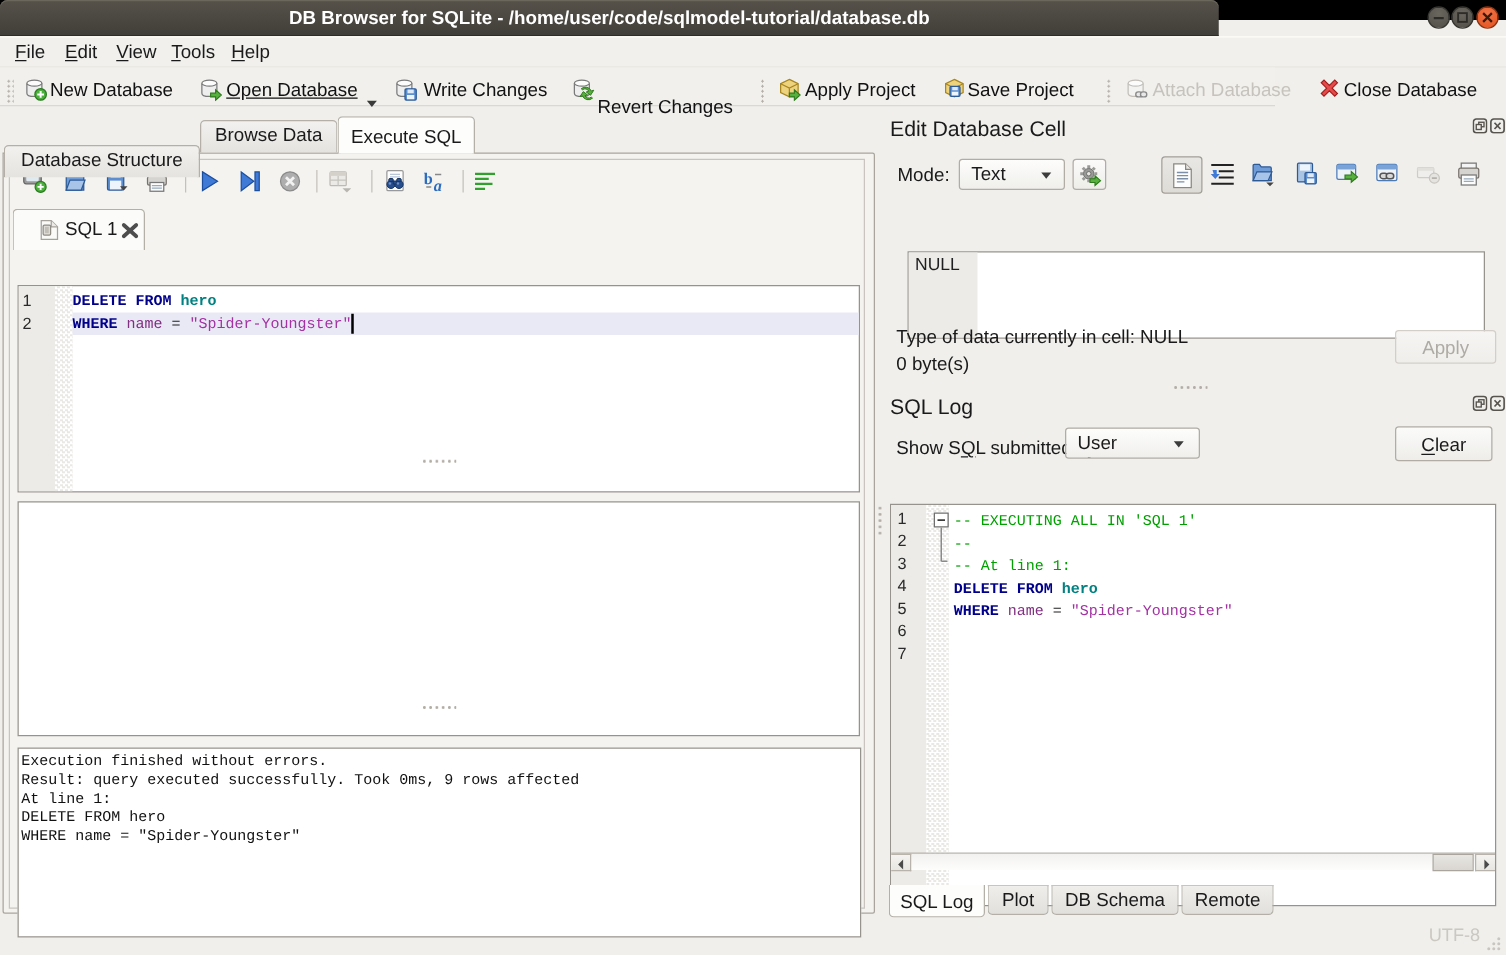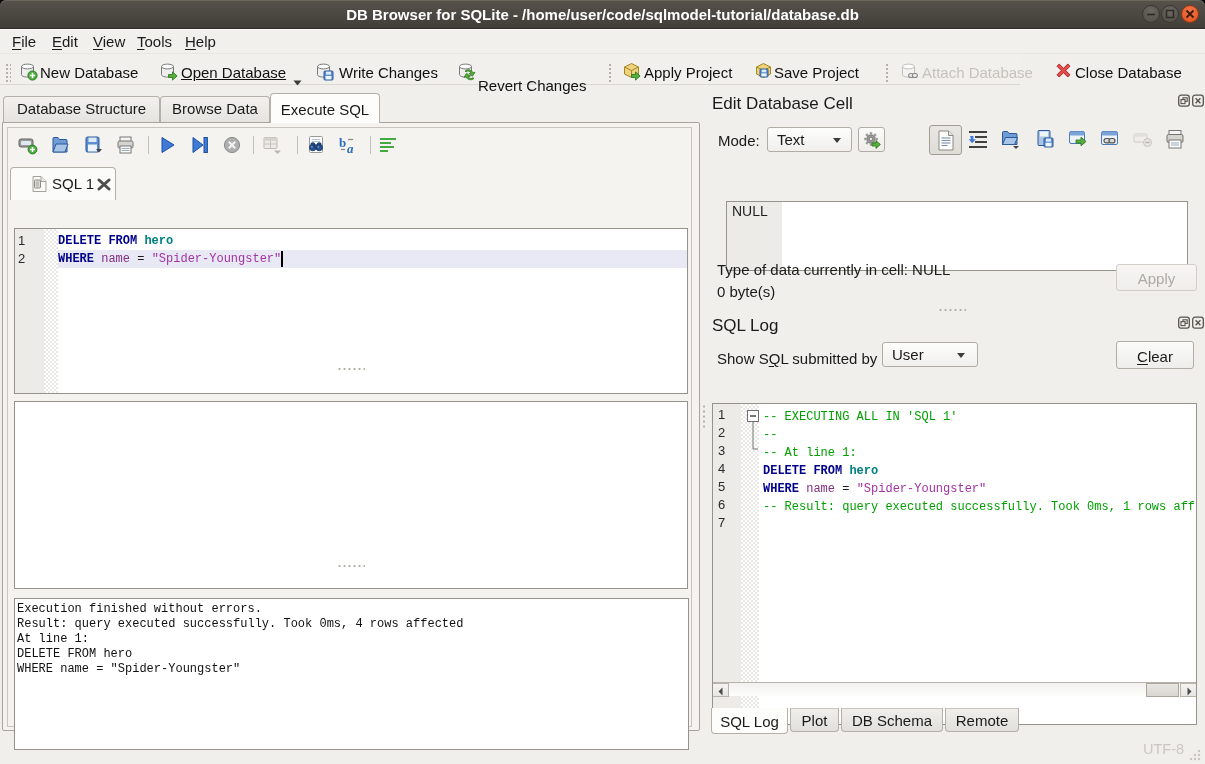--- a/index.html
+++ b/index.html
@@ -2,21 +2,21 @@
 <html><head>
 <meta charset="utf-8">
 <style>
 * { margin:0; padding:0; box-sizing:border-box; }
 html,body { width:1205px; height:764px; overflow:hidden; }
 body { font-family:"Liberation Sans",sans-serif; background:#f0efec; position:relative; font-size:15px; color:#1a1a1a; }
 .abs { position:absolute; }
 svg { display:block; }
 
 #cornerbg { position:absolute; left:0; top:0; width:1205px; height:16px; background:#000; }
-#titlebar { position:absolute; left:0; top:0; width:1205px; height:29px;
+#titlebar { position:absolute; left:0; top:0; width:975px; height:29px;
   background:linear-gradient(#56524a,#46433d 75%,#403e38); border-radius:6px 6px 0 0;
   box-shadow:inset 0 1px 0 #6b675c, inset 0 -1px 0 #2f2d29;padding-left:28px; }
 #titlebar .title { position:absolute; left:0; right:0; top:6px; text-align:center;
   color:#ffffff; font-weight:bold; font-size:15px; }
 .winbtn { position:absolute; top:5px; width:18px; height:18px; border-radius:50%;
   background:radial-gradient(circle at 50% 30%, #6a675f, #514e48);
   border:1px solid #393732; }
 #btn-close { background:radial-gradient(circle at 50% 30%, #f0764a, #e5511d); border:1px solid #8e3514; }
 
 #menubar { position:absolute; left:0; top:29px; width:1205px; height:25px; background:#f1f0ed; border-bottom:1px solid #e8e6e1; box-shadow:inset 0 1px 0 #fffef8; }
@@ -193,21 +193,21 @@
     </div>
     <div class="tbt dis" style="left:922px;">Attach Database</div>
   <div class="tbi" style="left:1055px;" id="i-closedb">
       <svg width="17" height="17" viewBox="0 0 17 17">
         <path d="M2 4.2 L4.2 2 L8.5 6.3 L12.8 2 L15 4.2 L10.7 8.5 L15 12.8 L12.8 15 L8.5 10.7 L4.2 15 L2 12.8 L6.3 8.5 Z" fill="#e54b4b" stroke="#a21f1f" stroke-width="0.9"></path>
       </svg>
     </div>
     <div class="tbt" style="left:1075px;">Close Database</div>
 </div>
 
-<div class="ltab" style="left:3px; width:157px;">Database Structure</div>
+<div class="ltab" style="left:3px; width:157px;margin-top:20px;">Database Structure</div>
 <div class="ltab" style="left:160px; width:110px;">Browse Data</div>
 <div class="ltab active" style="left:270px; width:110px;">Execute SQL</div>
 
 <div id="lframe1"></div>
 <div id="lframe2"></div>
 
 <div id="sqlbar">
     <div class="abs" style="left:18px; top:135px;">
       <svg width="20" height="20" viewBox="0 0 20 20">
         <rect x="1" y="4" width="14" height="8" rx="2" fill="#9b9b9b" stroke="#666"></rect>
@@ -330,21 +330,21 @@
   <div class="codeline mono" style="left:43px; top:3px;"><span class="kw">DELETE FROM</span> <span class="tbl">hero</span></div>
   <div class="codeline mono" style="left:43px; top:21px;"><span class="kw">WHERE</span> <span class="idf">name</span> = <span class="str">"Spider-Youngster"</span></div>
   <div class="abs" style="left:266px; top:22px; width:2px; height:16px; background:#000;"></div>
 </div>
 <div class="hsplit" style="left:337px; top:367px;"></div>
 
 <div class="whitebox" id="results"></div>
 <div class="hsplit" style="left:337px; top:564px;"></div>
 
 <div class="whitebox mono" id="messages" style="line-height:15px;">Execution finished without errors.
-Result: query executed successfully. Took 0ms, 4 rows affected
+Result: query executed successfully. Took 0ms, 9 rows affected
 At line 1:
 DELETE FROM hero
 WHERE name = "Spider-Youngster"</div>
 
 <div class="docktitle" style="left:712px; top:94px;">Edit Database Cell</div>
 <div class="dockbtn" id="db1" style="left:1178px; top:94px;">
     <svg width="12" height="13" viewBox="0 0 12 13">
       <rect x="0.7" y="1.2" width="10.6" height="11" rx="2.4" fill="none" stroke="#57544e" stroke-width="1.3"></rect>
       <rect x="5" y="3.8" width="4.2" height="3.6" fill="none" stroke="#57544e" stroke-width="1.1"></rect>
       <rect x="3" y="5.6" width="4" height="4" fill="#f1f0ed" stroke="#57544e" stroke-width="1.1"></rect>
@@ -475,21 +475,21 @@
       <rect x="3" y="5.6" width="4" height="4" fill="#f1f0ed" stroke="#57544e" stroke-width="1.1"></rect>
     </svg>
   </div>
 <div class="dockbtn" id="db4" style="left:1192px; top:316px;">
     <svg width="12" height="13" viewBox="0 0 12 13">
       <rect x="0.7" y="1.2" width="10.6" height="11" rx="2.4" fill="none" stroke="#57544e" stroke-width="1.3"></rect>
       <path d="M3.6 4.2 l4.8 5 m0 -5 l-4.8 5" stroke="#57544e" stroke-width="1.4"></path>
     </svg>
   </div>
 <span class="abs" style="left:717px; top:350px;">Show S<u style="text-underline-offset:2px;">Q</u>L submitted by</span>
-<div class="combo" style="left:882px; top:342px; width:96px; height:25px;">
+<div class="combo" style="left:852px; top:342px; width:108px; height:25px;">
     <span class="cv">User</span>
     <span class="caret" style="right:12px; top:10px;"></span>
   </div>
 <div class="pushbtn" style="left:1116px; top:341px; width:78px; height:28px; padding-top:6px; "><u style="text-underline-offset:2px;">C</u>lear</div>
 
 <div class="whitebox" id="logbox">
   <div class="gutter" style="width:28px; padding-top:2px;">
       <div style="padding-left:5px;">1</div>
       <div style="padding-left:5px;">2</div>
       <div style="padding-left:5px;">3</div>
@@ -503,21 +503,20 @@
     <rect x="1.5" y="1.5" width="11" height="11" fill="#ffffff" stroke="#6f6f6f"></rect>
     <line x1="4" y1="7" x2="10" y2="7" stroke="#3c3c3c" stroke-width="1.4"></line>
     <line x1="7" y1="13" x2="7" y2="40" stroke="#8a8a8a" stroke-width="1.2"></line>
     <line x1="7" y1="40" x2="12" y2="40" stroke="#8a8a8a" stroke-width="1.2"></line>
   </svg>
   <div class="logline mono cmt" style="top:4px;">-- EXECUTING ALL IN 'SQL 1'</div>
   <div class="logline mono cmt" style="top:22px;">--</div>
   <div class="logline mono cmt" style="top:40px;">-- At line 1:</div>
   <div class="logline mono" style="top:58px;"><span class="kw">DELETE FROM</span> <span class="tbl">hero</span></div>
   <div class="logline mono" style="top:76px;"><span class="kw">WHERE</span> <span class="idf">name</span> = <span class="str">"Spider-Youngster"</span></div>
-  <div class="logline mono cmt" style="top:94px;">-- Result: query executed successfully. Took 0ms, 1 rows aff</div>
 </div>
 <div id="hscroll">
   <div class="sbtn" style="left:0px; border-left:none;">
       <svg width="14" height="12" style="margin:3px 0 0 4px;">
         <path d="M5.5 0.5 L1.5 4.5 L5.5 8.5 z" fill="#4a4a4a"></path>
       </svg>
     </div>
   <div id="hthumb"></div>
   <div class="sbtn" style="left:467px; border-right:none;">
       <svg width="14" height="12" style="margin:3px 0 0 5px;">

